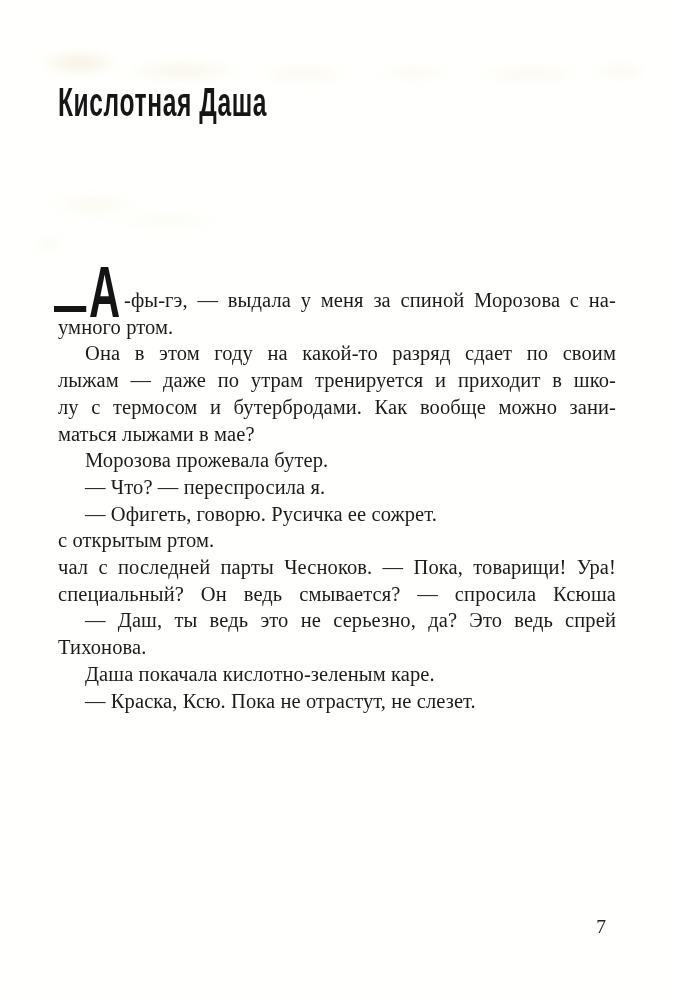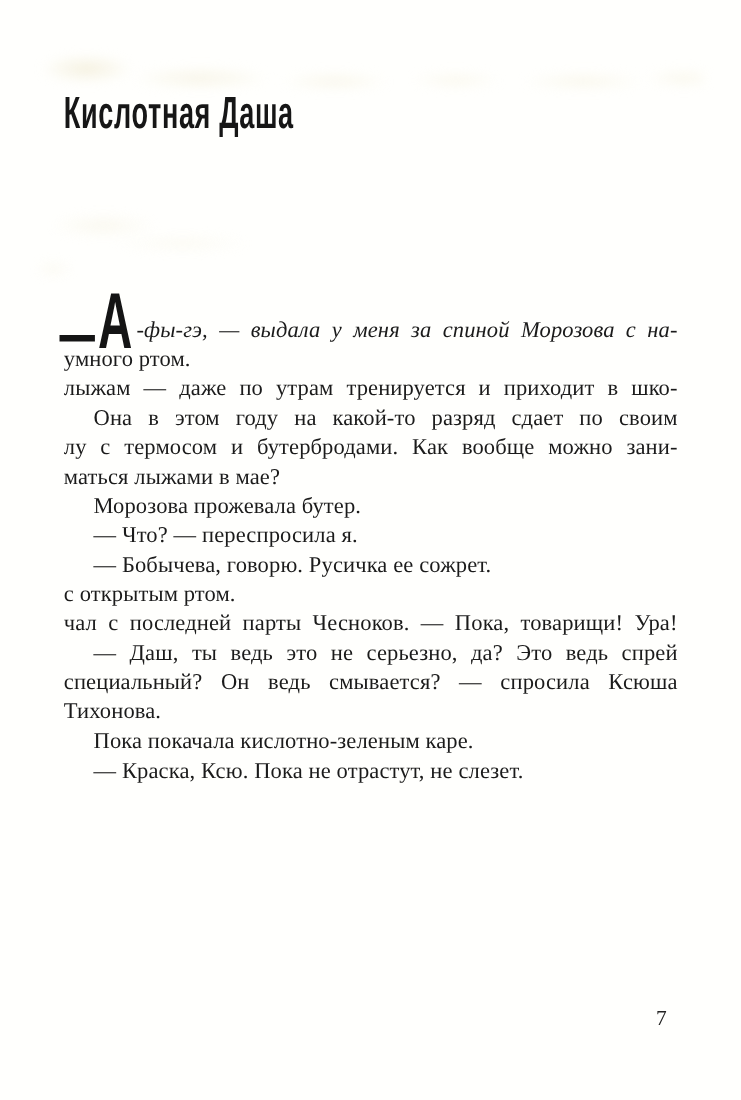--- a/index.html
+++ b/index.html
@@ -69,21 +69,21 @@
   .line {
     text-align: justify;
     text-align-last: justify;
     white-space: normal;
     min-height: 26.7px;
   }
   .line.last { text-align-last: left; }
   .line.indent { text-indent: 27px; }
 
   
-  .para.opening .line.first { padding-left: 66px; font-style: italic; }
+  .para.opening .line.first { padding-left: 66px; }
   .dc-dash {
     position: absolute;
     left: -4px; top: -9px;
     font-family: "Liberation Sans", sans-serif;
     font-weight: 700;
     font-size: 52px;
     line-height: 52px;
     transform: scaleX(0.62) scaleY(1.15);
     transform-origin: left center;
     color: #141414;
@@ -118,47 +118,47 @@
   <div class="chapter-title">Кислотная Даша</div>
 
   <div class="text-body">
       <div class="para opening">
         <span class="dc-dash">—</span>
         <span class="dc-letter">А</span>
         <div class="line first">-фы-гэ, — выдала у меня за спиной Морозова с на-</div>
         <div class="line last">умного ртом.</div>
       </div>
       <div class="para normal">
+        <div class="line first indent">Она в этом году на какой-то разряд сдает по своим</div>
         <div class="line">лыжам — даже по утрам тренируется и приходит в шко-</div>
-        <div class="line first indent">Она в этом году на какой-то разряд сдает по своим</div>
         <div class="line">лу с термосом и бутербродами. Как вообще можно зани-</div>
         <div class="line last">маться лыжами в мае?</div>
       </div>
       <div class="para normal">
         <div class="line first last indent">Морозова прожевала бутер.</div>
       </div>
       <div class="para normal">
         <div class="line first last indent">— Что? — переспросила я.</div>
       </div>
       <div class="para normal">
-        <div class="line first last indent">— Бобычева, говорю. Русичка ее сожрет.</div>
+        <div class="line first last indent">— Офигеть, говорю. Русичка ее сожрет.</div>
       </div>
       <div class="para normal">
         <div class="line last">с открытым ртом.</div>
       </div>
       <div class="para normal">
         <div class="line">чал с последней парты Чесноков. — Пока, товарищи! Ура!</div>
       </div>
       <div class="para normal">
+        <div class="line">специальный? Он ведь смывается? — спросила Ксюша</div>
         <div class="line first indent">— Даш, ты ведь это не серьезно, да? Это ведь спрей</div>
-        <div class="line">специальный? Он ведь смывается? — спросила Ксюша</div>
         <div class="line last">Тихонова.</div>
       </div>
       <div class="para normal">
-        <div class="line first last indent">Пока покачала кислотно-зеленым каре.</div>
+        <div class="line first last indent">Даша покачала кислотно-зеленым каре.</div>
       </div>
       <div class="para normal">
         <div class="line first last indent">— Краска, Ксю. Пока не отрастут, не слезет.</div>
       </div>
     </div>
 
   <div class="page-number">7</div>
 
 </div>
 

